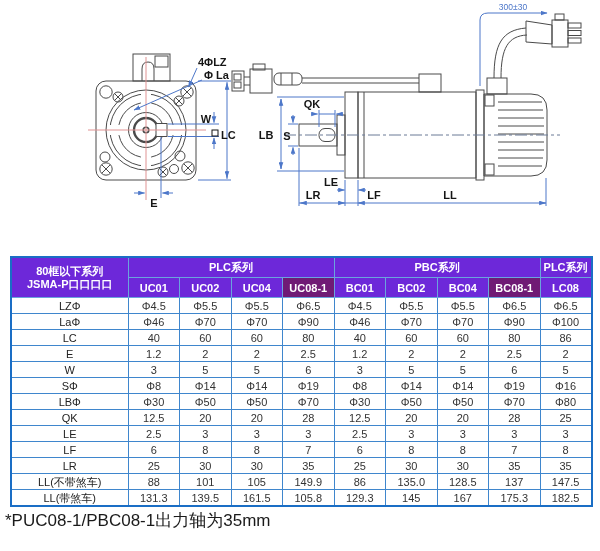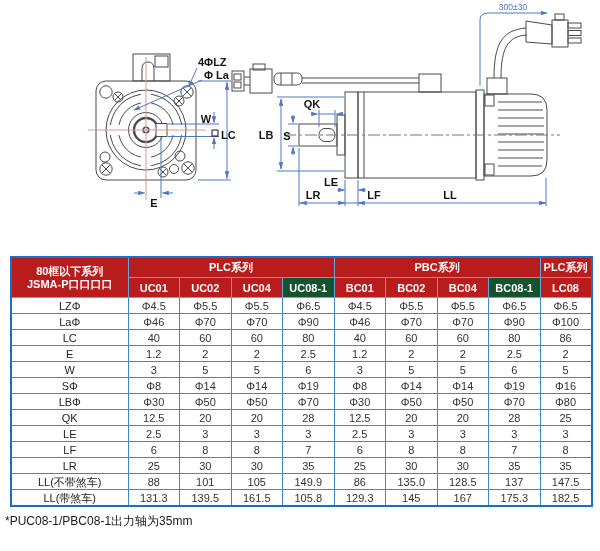--- a/index.html
+++ b/index.html
@@ -11,31 +11,31 @@
     font-family:"Liberation Sans",sans-serif;
     font-weight:bold;font-size:11px;fill:#151515;
   }
   svg text.dimtxt{fill:#4d77c9;font-size:8.5px;font-weight:normal;}
   .tablewrap{margin:4px 0 0 10px;}
   table{
     border-collapse:collapse;table-layout:fixed;width:581px;
     font-size:11px;border:2px solid #1a6ec5;
   }
   thead th{
-    background:#b91c1c;color:#fff;font-weight:bold;
+    background:#6d28d9;color:#fff;font-weight:bold;
     border:1px solid #6aa4dd;height:19px;padding:0;text-align:center;
   }
-  thead th.dk{background:#14532d;}
+  thead th.dk{background:#701a75;}
   thead th.corner{line-height:13px;}
   tbody td{
     border:1px solid #3f86cd;background:#fff;color:#333;
     text-align:center;height:15px;padding:0;line-height:14px;
   }
   tbody td.rl{color:#222;text-align:center;}
-  .footnotes{margin:7px 0 16px 5px;color:#1a1a1a;font-size:12px;line-height:14px;}
+  .footnotes{margin:7px 0 16px 5px;color:#1a1a1a;font-size:17px;line-height:14px;}
 </style>
 </head>
 <body>
 
 
 
 <svg width="600" height="248" viewBox="0 0 600 248">
   <defs>
     <marker id="arr" viewBox="0 0 6 4" refX="5.5" refY="2" markerWidth="7" markerHeight="5" orient="auto">
       <path d="M0,0 L6,2 L0,4 Z" fill="#4d77c9"></path>

